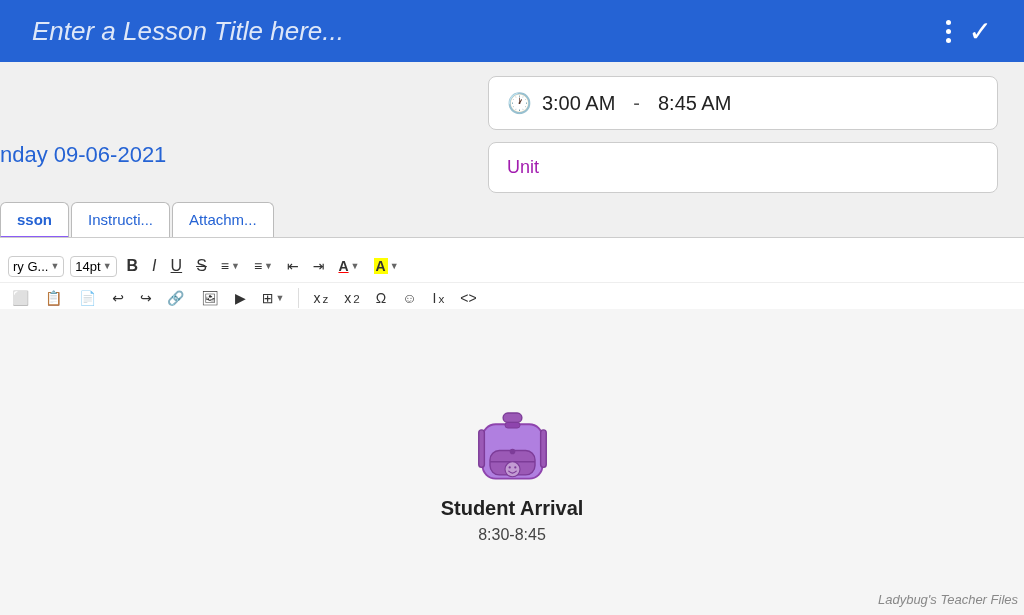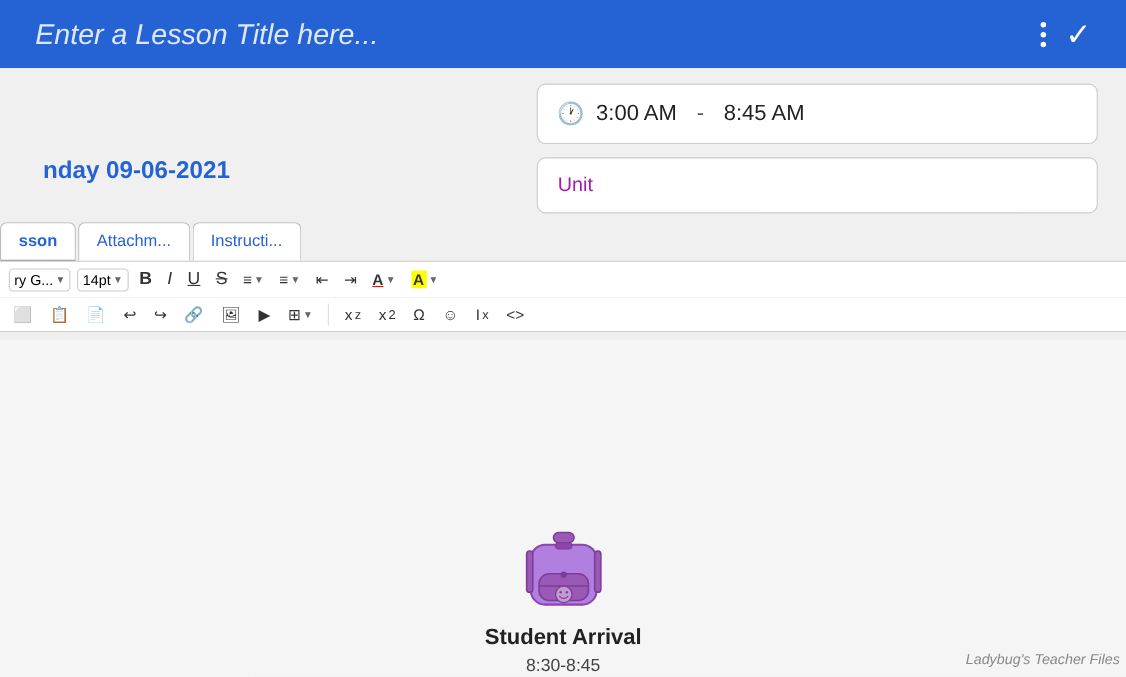--- a/index.html
+++ b/index.html
@@ -93,22 +93,21 @@
       color: #a21caf;
     }
 
     
     .date-label {
       position: absolute;
       top: 80px;
       left: 0px;
       color: #2563d4;
       font-size: 22px;
-      font-weight: 700;
-      margin-left: 39px;
+      font-weight: 400;
     }
 
     
     .tabs-row {
       position: absolute;
       top: 140px;
       left: 0px;
       display: flex;
       gap: 0;
     }
@@ -118,21 +117,21 @@
       border-bottom: none;
       border-radius: 6px 6px 0 0;
       padding: 8px 16px;
       font-size: 15px;
       color: #333;
       cursor: pointer;
       margin-right: 2px;
     }
     .tab.active {
       background: white;
-      border-bottom: 2px solid #737373;
+      border-bottom: 2px solid #8b5cf6;
       color: #2563d4;
       font-weight: 600;
     }
     .tab.blue-text { color: #2563d4; }
 
     
     .toolbar {
       position: absolute;
       top: 175px;
       left: 0px;
@@ -140,20 +139,21 @@
       background: white;
       border-top: 1.5px solid #ccc;
       border-bottom: 1.5px solid #ccc;
     }
     .toolbar-row1 {
       display: flex;
       align-items: center;
       padding: 5px 8px;
       gap: 6px;
       border-bottom: 1px solid #eee;
+      margin-top: 12px;
     }
     .toolbar-row2 {
       display: flex;
       align-items: center;
       padding: 5px 8px;
       gap: 8px;
     }
     .toolbar-btn {
       background: none;
       border: none;
@@ -192,21 +192,21 @@
     .content-area {
       position: absolute;
       top: 247px;
       left: 0;
       right: 0;
       bottom: 0;
       background: #f5f5f5;
       display: flex;
       flex-direction: column;
       align-items: center;
-      justify-content: flex-end;
+      justify-content: center;
       padding-top: 30px;
     }
 
     
     .backpack-container {
       display: flex;
       flex-direction: column;
       align-items: center;
       gap: 6px;
     }
@@ -263,24 +263,24 @@
       <span>8:45 AM</span>
     </div>
     <div class="unit-input-box">Unit</div>
   </div>
 
   <div class="tabs-row">
     <div class="tab active blue-text">
       <span>sson</span>
     </div>
     <div class="tab blue-text">
+      <span>Instructi...</span>
+    </div>
+    <div class="tab blue-text">
       <span>Attachm...</span>
-    </div>
-    <div class="tab blue-text">
-      <span>Instructi...</span>
     </div>
   </div>
 
   <div class="toolbar">
     <div class="toolbar-row1">
       <div class="font-select">
         <span>ry G...</span>
         <span class="caret">▼</span>
       </div>
       <div class="font-select">

